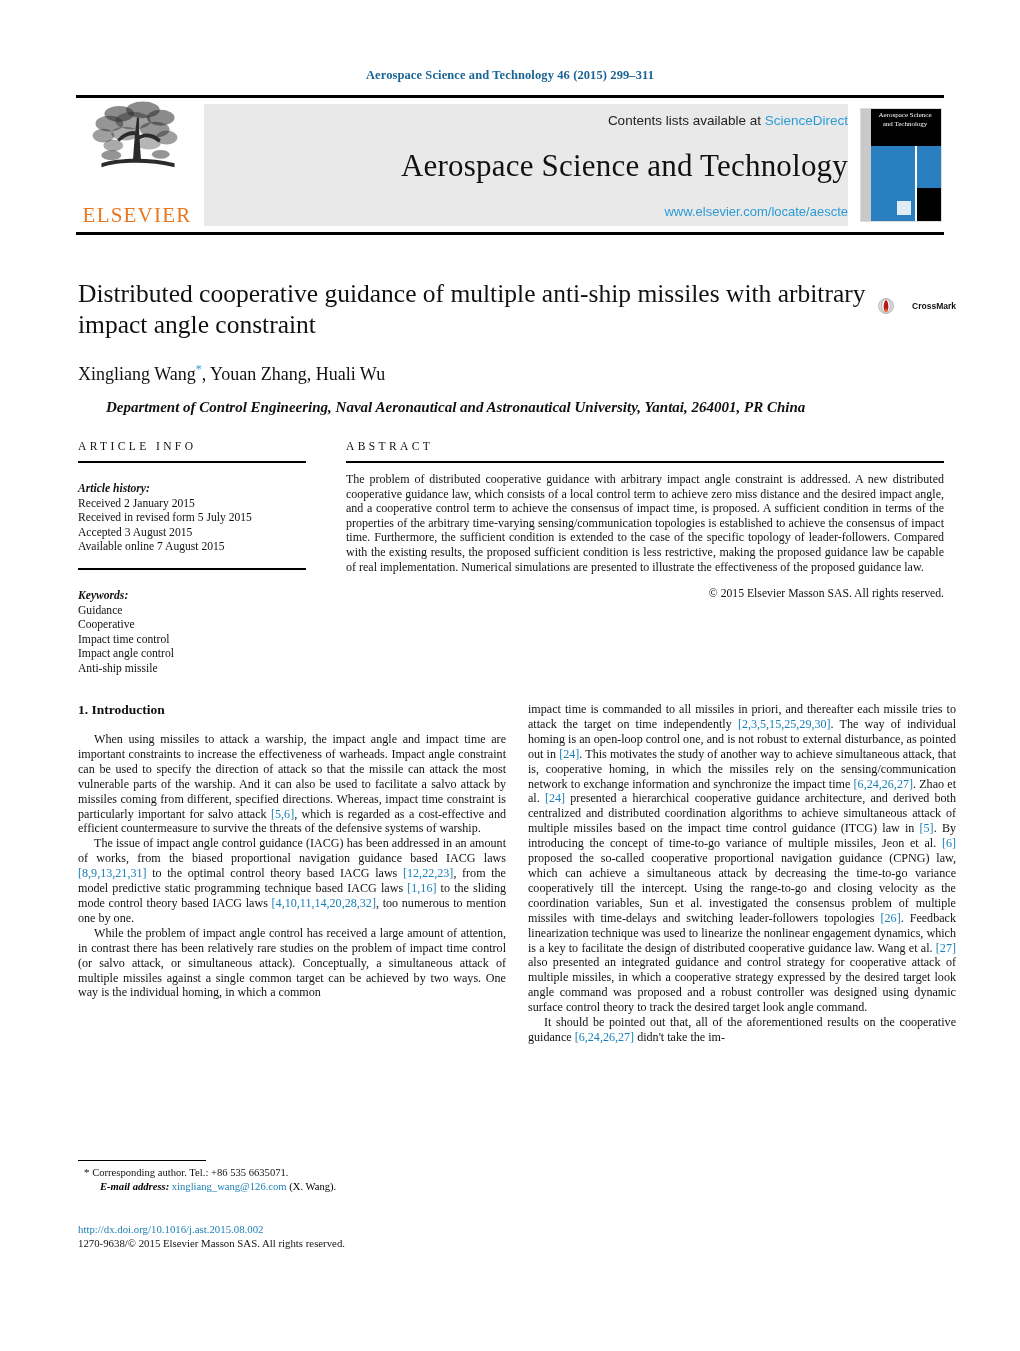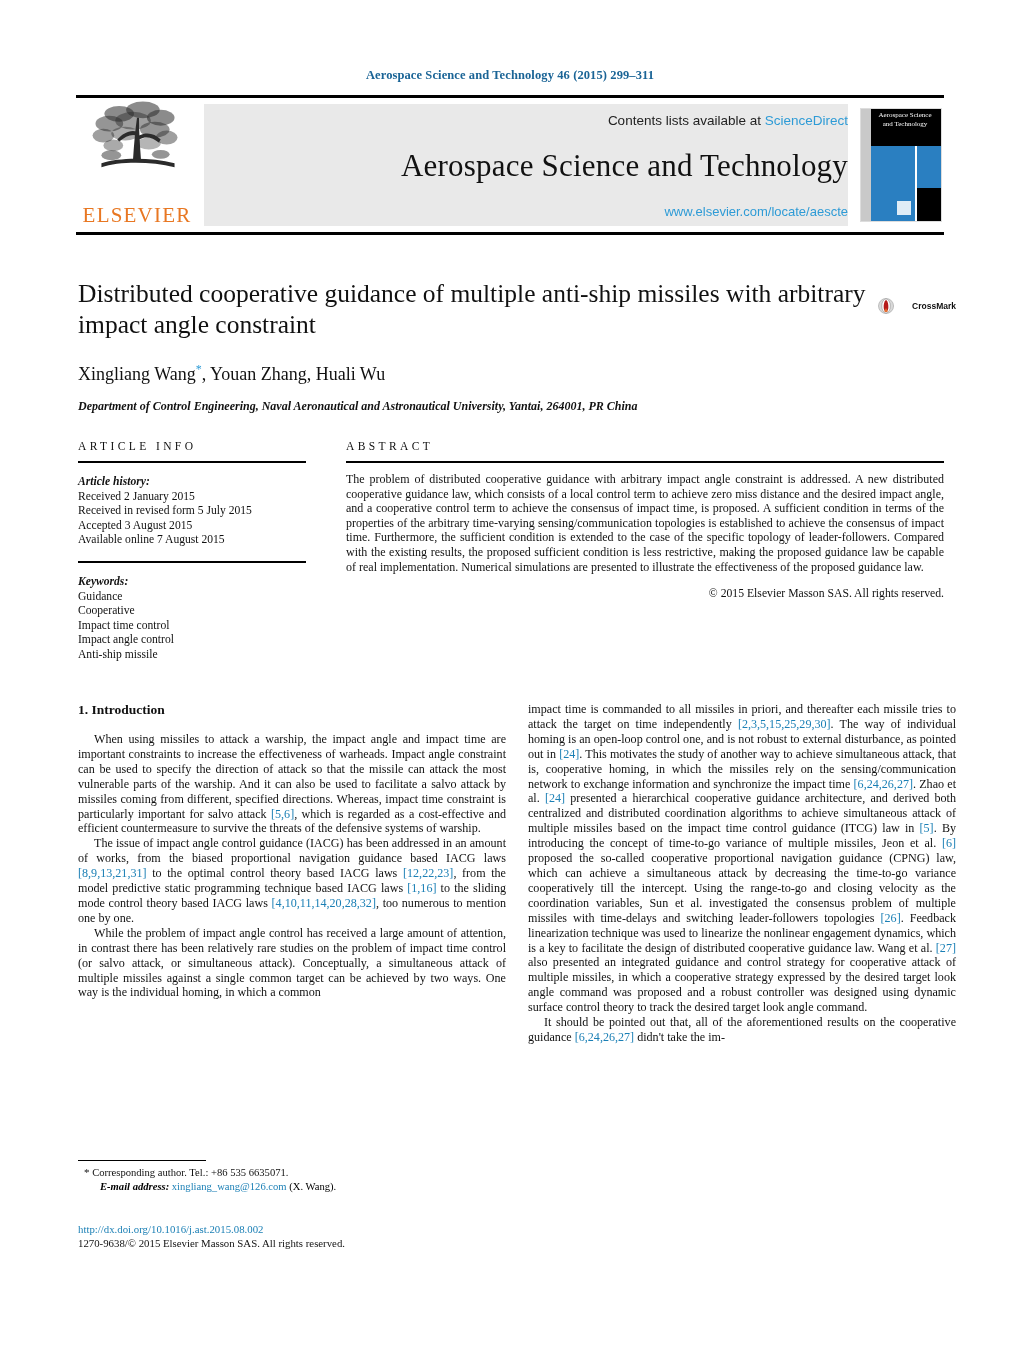--- a/index.html
+++ b/index.html
@@ -145,23 +145,24 @@
     font-family: "Liberation Serif", serif;
     font-size: 18px;
     margin-top: 22px;
     color: #111;
   }
   .authors sup { font-size: 12px; color:#2e9bd6; }
   .affiliation {
     font-family: "Liberation Serif", serif;
     font-style: italic;
     font-weight: bold;
-    font-size: 12px;
+    font-size: 15px;
     margin-top: 14px;
     color: #111;
+    margin-left: 28px;
   }
   .crossmark {
     position: absolute;
     left: 878px;
     top: 286px;
     width: 78px;
     height: 40px;
     display:flex; align-items:center;
   }
   .cm-label {
@@ -179,21 +180,21 @@
   .sect-head {
     font-family: "Liberation Serif", serif;
     font-size: 11.5px;
     font-weight: normal;
     letter-spacing: 3.4px;
     color: #111;
     margin-bottom: 9px;
   }
   .rule-thick { border-top: 2px solid #000; width: 100%; }
 
-  .info-group { font-family:"Liberation Serif", serif; font-size:11.6px; line-height:14.6px; color:#111; padding-top:12px; }
+  .info-group { font-family:"Liberation Serif", serif; font-size:11.6px; line-height:14.6px; color:#111; padding-top:19px; }
   .info-group .lead { font-style: italic; font-weight: bold; }
   .info-sep { border-top: 2px solid #000; margin-top: 13px; }
 
   .abstract-body {
     font-family: "Liberation Serif", serif;
     font-size: 12px;
     line-height: 14.6px;
     text-align: justify;
     color: #111;
     padding-top: 9px;

